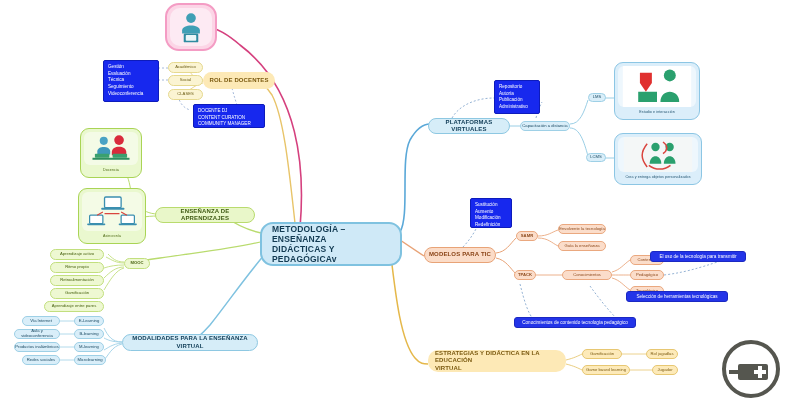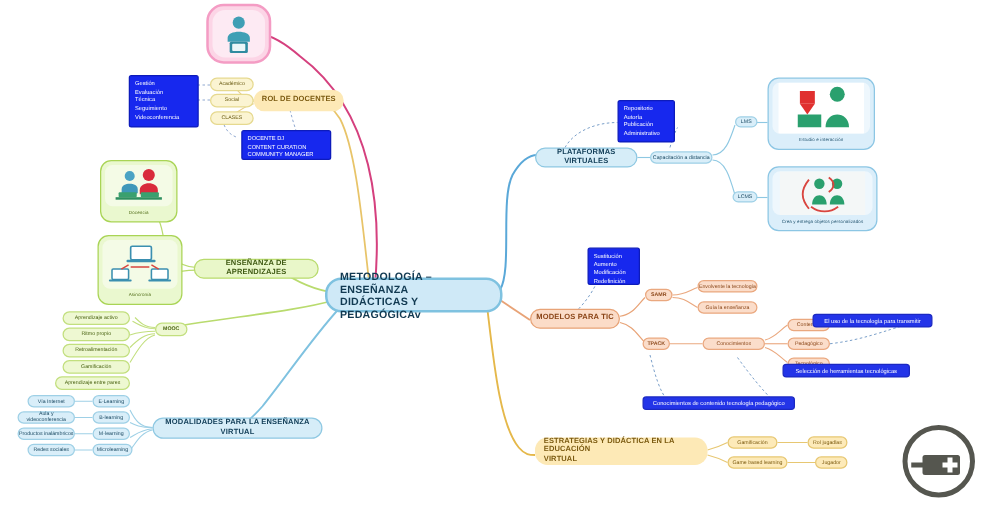--- a/index.html
+++ b/index.html
@@ -203,21 +203,21 @@
     <div class="frame">
       <svg viewBox="0 0 52 44" width="100%" height="100%">
         <circle cx="26" cy="11" r="6" fill="#3f9fb5"></circle>
         <path d="M15 26 C15 18 37 18 37 26 L37 30 L15 30 Z" fill="#3f9fb5"></path>
         <rect x="17" y="30" width="18" height="11" rx="1.5" fill="#2f8ba0"></rect>
         <rect x="19.5" y="32" width="13" height="7" rx="1" fill="#eaf6f8"></rect>
       </svg>
     </div>
   </div>
 
-  <div class="node central" style="left:260px; top:222px; width:142px; height:28px;">METODOLOGÍA – ENSEÑANZA
+  <div class="node central" style="left:260px; top:222px; width:142px; height:44px;">METODOLOGÍA – ENSEÑANZA
 DIDÁCTICAS Y PEDAGÓGICAv</div>
 
   <div class="node goldpill" style="left:203px; top:72px; width:72px; height:17px; justify-content:center; padding-left:0;">ROL DE DOCENTES</div>
 
   <div class="node cream" style="left:168px; top:62px; width:35px; height:11px;">Académico</div>
   <div class="node cream" style="left:168px; top:75px; width:35px; height:11px;">Social</div>
   <div class="node cream" style="left:168px; top:89px; width:35px; height:11px;">CLASES</div>
 
   <div class="node bluebox" style="left:103px; top:60px; width:56px; height:42px;">Gestión
 Evaluación

